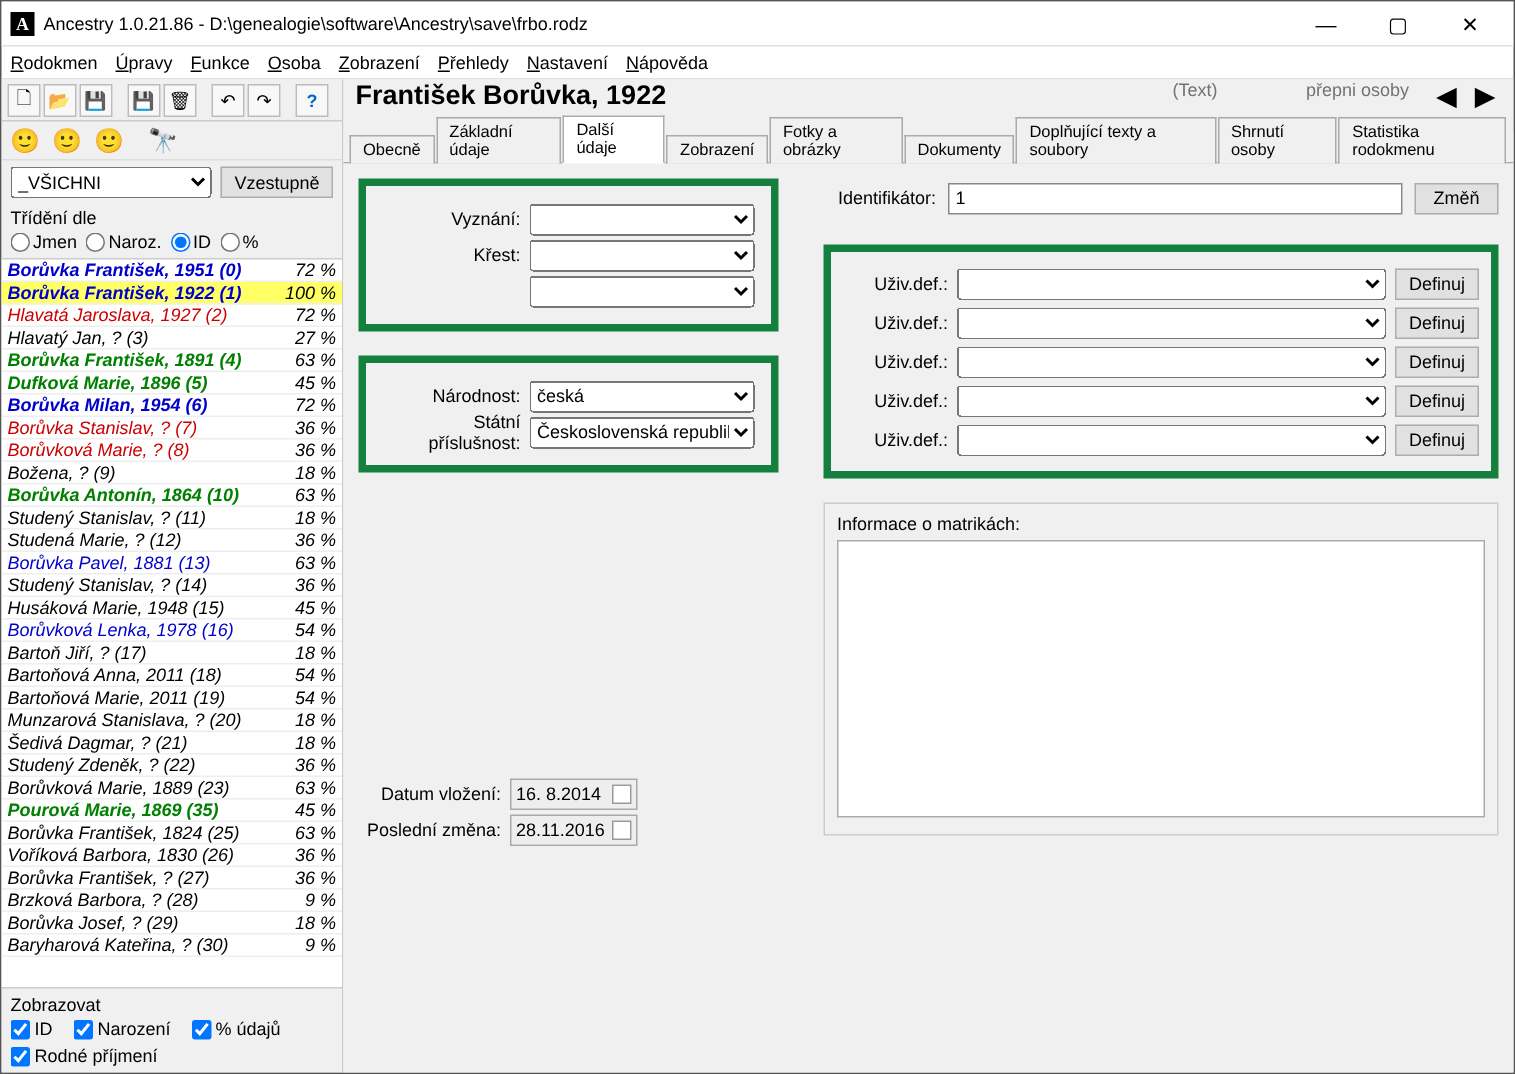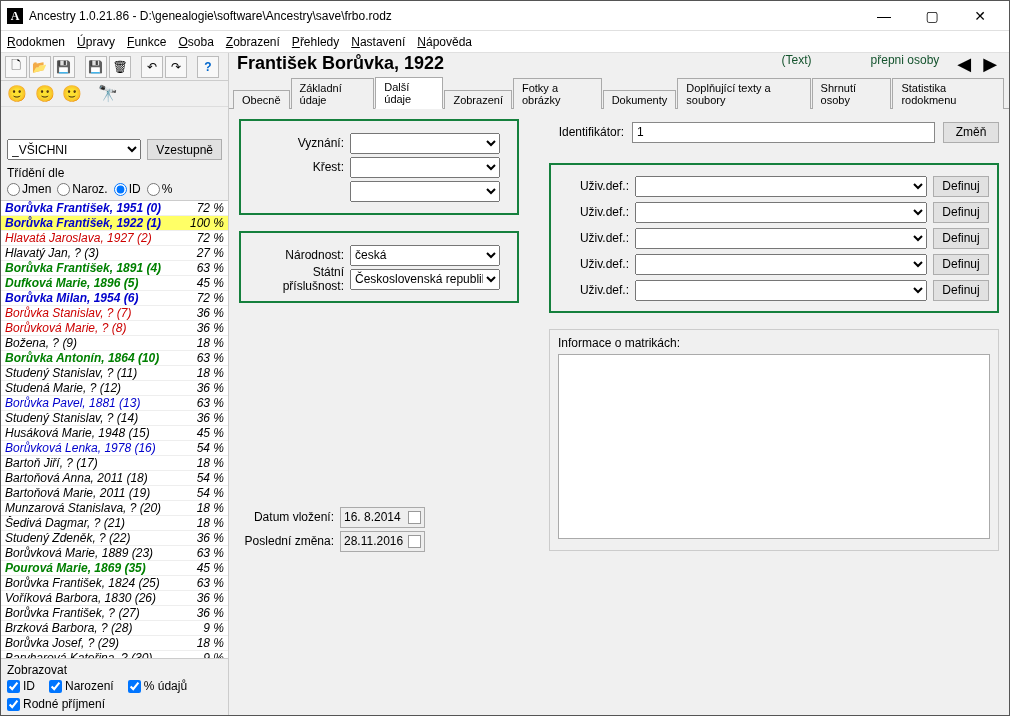--- a/index.html
+++ b/index.html
@@ -22,21 +22,21 @@
 .main { display: flex; height: calc(100% - 52px); }
 
 
 .left { width: 228px; min-width: 228px; border-right: 1px solid #ccc; display: flex; flex-direction: column; background: #f0f0f0; }
 .toolbar { height: 28px; display: flex; align-items: center; padding: 2px 4px; gap: 2px; border-bottom: 1px solid #ccc; }
 .toolbar .tbtn { width: 22px; height: 22px; border: 1px solid #bbb; background: #f8f8f8; display: flex; align-items: center; justify-content: center; font-size: 12px; }
 .toolbar .sep { width: 6px; }
 .iconrow { height: 26px; display: flex; align-items: center; padding: 2px 6px; gap: 8px; border-bottom: 1px solid #ddd; }
 .iconrow span { font-size: 16px; }
 
-.filterrow { display: flex; align-items: center; padding: 4px 6px; gap: 6px; margin-top: 28px; }
+.filterrow { display: flex; align-items: center; padding: 4px 6px; gap: 6px; }
 .filterrow select { flex: 1; height: 21px; }
 .btn { height: 21px; padding: 0 8px; background: #e1e1e1; border: 1px solid #adadad; cursor: default; }
 
 .sortbox { padding: 2px 6px 4px 6px; }
 .sortbox .lbl { margin-bottom: 2px; display: block; }
 .sortbox .radios { display: flex; gap: 6px; font-size: 11px; }
 .sortbox label { display: flex; align-items: center; gap: 2px; }
 
 .personlist { flex: 1; overflow-y: auto; background: #fff; border-top: 1px solid #ccc; }
 .personlist .row { display: flex; padding: 0 4px; height: 15px; line-height: 15px; white-space: nowrap; font-size: 11px; border-bottom: 1px solid #eee; font-style: italic; }
@@ -51,33 +51,33 @@
 
 .displaybox { border-top: 1px solid #ccc; padding: 4px 6px; font-size: 11px; }
 .displaybox .title { margin-bottom: 2px; }
 .displaybox .checks { display: flex; flex-wrap: wrap; gap: 4px 14px; }
 .displaybox label { display: flex; align-items: center; gap: 3px; }
 
 
 .right { flex: 1; display: flex; flex-direction: column; background: #f0f0f0; }
 .header { height: 34px; display: flex; align-items: flex-start; padding: 0 8px; }
 .header h1 { font-size: 18px; font-weight: bold; flex: 1; }
-.header .hlink { color: #14532d; cursor: default; margin-right: 14px; padding-left: 45px; }
+.header .hlink { color: #737373; cursor: default; margin-right: 14px; padding-left: 45px; }
 .header .navbtn { font-size: 18px; padding: 0 4px; cursor: default; }
 
 .tabs { display: flex; align-items: flex-end; padding: 0 4px; height: 22px; border-bottom: 1px solid #aaa; gap: 0; background: #f0f0f0; }
 .tabs .tab { padding: 3px 8px; border: 1px solid #aaa; border-bottom: none; background: #f0f0f0; font-size: 11px; position: relative; top: 1px; margin-right: 1px; cursor: default; }
 .tabs .tab.active { background: #fff; border-bottom: 1px solid #fff; }
 
 .content { flex: 1; background: #f0f0f0; padding: 10px; overflow: auto; display: flex; gap: 30px; }
 .col { display: flex; flex-direction: column; gap: 6px; }
 .col.left-col { width: 280px; }
 .col.right-col { flex: 1; }
 
-fieldset.group { border: 2px solid #15803d; padding: 10px 8px 10px 8px; margin-bottom: 10px; }
+fieldset.group { border: 5px solid #15803d; padding: 10px 8px 10px 8px; margin-bottom: 10px; }
 .formrow { display: flex; align-items: center; height: 24px; gap: 6px; }
 .formrow .flabel { width: 95px; text-align: right; }
 .formrow select, .formrow input[type=text] { height: 21px; font-size: 12px; }
 .formrow select.wide { width: 150px; }
 .formrow .datebox { width: 85px; height: 21px; border: 1px solid #aaa; background: #eee; padding: 0 3px; display: flex; align-items: center; justify-content: space-between; }
 .formrow .datebox .cal { width: 13px; height: 13px; border: 1px solid #999; background: #fff; }
 
 .fieldset-info { border: 1px solid #ccc; padding: 6px 8px 8px 8px; }
 .fieldset-info .leg { margin-bottom: 4px; }
 .fieldset-info textarea { width: 100%; height: 185px; resize: none; border: 1px solid #aaa; background: #fff; }

